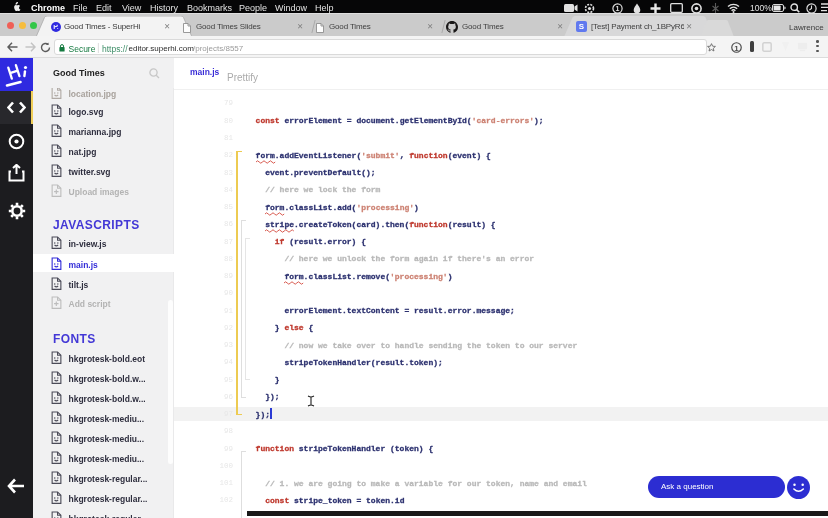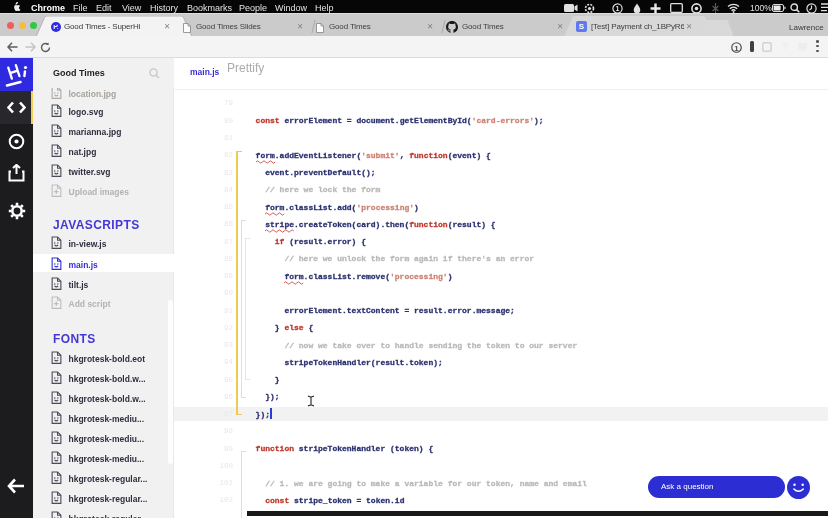--- a/index.html
+++ b/index.html
@@ -171,20 +171,34 @@
   <svg class="abs" style="left:7px;top:6px" width="11" height="10" viewBox="0 0 11 10">
       <path d="M5 0.8 L1 5 L5 9.2 M1 5 H10.5" stroke="#5c5c5c" stroke-width="1.5" fill="none"></path>
     </svg>
   <svg class="abs" style="left:25px;top:6px" width="11" height="10" viewBox="0 0 11 10">
       <path d="M6 0.8 L10 5 L6 9.2 M10 5 H0.5" stroke="#c3c3c3" stroke-width="1.5" fill="none"></path>
     </svg>
   <svg class="abs" style="left:40px;top:5.5px" width="11" height="11" viewBox="0 0 11 11">
       <path d="M9.5 5.5 a4 4 0 1 1-1.2-2.9" stroke="#5c5c5c" stroke-width="1.4" fill="none"></path>
       <path d="M8.5 0.5 v2.6 h-2.6 z" fill="#5c5c5c"></path>
     </svg>
+  <div id="urlbox">
+    <svg class="abs" style="left:4px;top:3.5px" width="6" height="8" viewBox="0 0 6 8">
+        <rect x="0.4" y="3" width="5.2" height="4.6" rx="0.7" fill="#157a40"></rect>
+        <path d="M1.5 3 V2.1 a1.5 1.5 0 0 1 3 0 v0.9" stroke="#157a40" stroke-width="1" fill="none"></path>
+      </svg>
+    <span class="abs" style="left:13.5px;top:3.5px;color:#157a40;font-size:8.5px">Secure</span>
+    <span class="abs" style="left:42px;top:1.5px;color:#d8d8d8;font-size:10px">|</span>
+    <span class="abs" style="left:47px;top:3.5px;color:#3e8e68;font-size:8.5px">https://</span>
+    <span class="abs" style="left:73.5px;top:3.5px;color:#2a2a2a;font-size:8px">editor.superhi.com</span>
+    <span class="abs" style="left:138px;top:3.5px;color:#9a9a9a;font-size:8px">/projects/8557</span>
+    <svg class="abs" style="left:652px;top:3px" width="9" height="9" viewBox="0 0 11 11">
+        <path d="M5.5 0.8 L6.9 3.9 L10.3 4.2 L7.7 6.5 L8.5 9.8 L5.5 8 L2.5 9.8 L3.3 6.5 L0.7 4.2 L4.1 3.9 Z" fill="none" stroke="#6a6a6a" stroke-width="1.1"></path>
+      </svg>
+  </div>
   <svg class="abs" style="left:731px;top:5.5px" width="11" height="11" viewBox="0 0 13 13">
       <circle cx="6.5" cy="6.5" r="5.6" fill="none" stroke="#4a4a4a" stroke-width="1.4"></circle>
       <text x="6.5" y="10.2" font-size="9.5" font-weight="bold" fill="#4a4a4a" text-anchor="middle" font-family="Liberation Sans">1</text>
     </svg>
   <rect class="abs" style="left:750px;top:5px;width:3.5px;height:11px;background:#3f3f3f;border-radius:1.5px"></rect>
   <svg class="abs" style="left:762px;top:5.5px" width="10" height="10" viewBox="0 0 12 12">
       <rect x="1" y="1" width="10" height="10" rx="1.5" fill="none" stroke="#d2d2d2" stroke-width="1.8"></rect>
     </svg>
   <svg class="abs" style="left:780px;top:5px" width="11" height="11" viewBox="0 0 12 12">
       <path d="M2 1 h8 l-4 10 z" fill="#f0f0f0"></path>
@@ -383,21 +397,21 @@
   <svg class="abs" style="left:116px;top:10px" width="11" height="11" viewBox="0 0 11 11">
       <circle cx="4.5" cy="4.5" r="3.6" fill="none" stroke="#c7c7c7" stroke-width="1.3"></circle>
       <path d="M7.2 7.2 L10 10" stroke="#c7c7c7" stroke-width="1.3"></path>
     </svg>
 
   <div class="abs" style="left:135px;top:242px;width:5px;height:164px;background:#fdfdfd;border-radius:2.5px"></div>
 </div>
 
 <div id="editor">
   <div class="abs" style="left:16px;top:9px;font-size:8.5px;font-weight:bold;color:#3a2ed6">main.js</div>
-  <div class="abs" style="left:53px;top:3px;font-size:12px;color:#ababab">Prettify</div>
+  <div class="abs" style="left:53px;top:14px;font-size:10px;color:#ababab">Prettify</div>
   <div class="abs" style="left:0;top:30.5px;width:654px;height:1px;background:#f0f0f0"></div>
 
   <div class="abs" style="left:0;top:348.5px;width:654px;height:14.2px;background:#f2f2f2"></div>
 
   <div class="abs" style="left:66.7px;top:161.8px;width:1.1px;height:178.7px;background:#dedede"></div>
   <div class="abs" style="left:66.7px;top:161.8px;width:5px;height:1.1px;background:#dedede"></div>
   <div class="abs" style="left:66.7px;top:339.4px;width:5px;height:1.1px;background:#dedede"></div>
   <div class="abs" style="left:70.7px;top:179.5px;width:1.1px;height:142.5px;background:#e5e5e5"></div>
   <div class="abs" style="left:70.7px;top:179.5px;width:5px;height:1.1px;background:#e5e5e5"></div>
   <div class="abs" style="left:70.7px;top:320.9px;width:5px;height:1.1px;background:#e5e5e5"></div>

